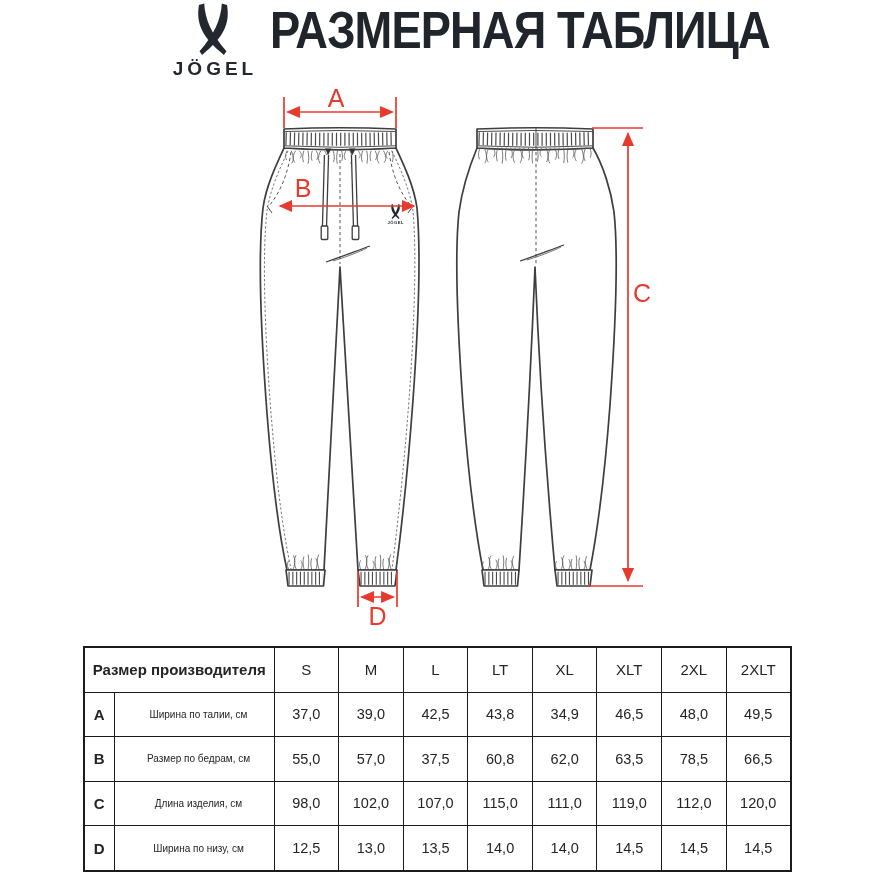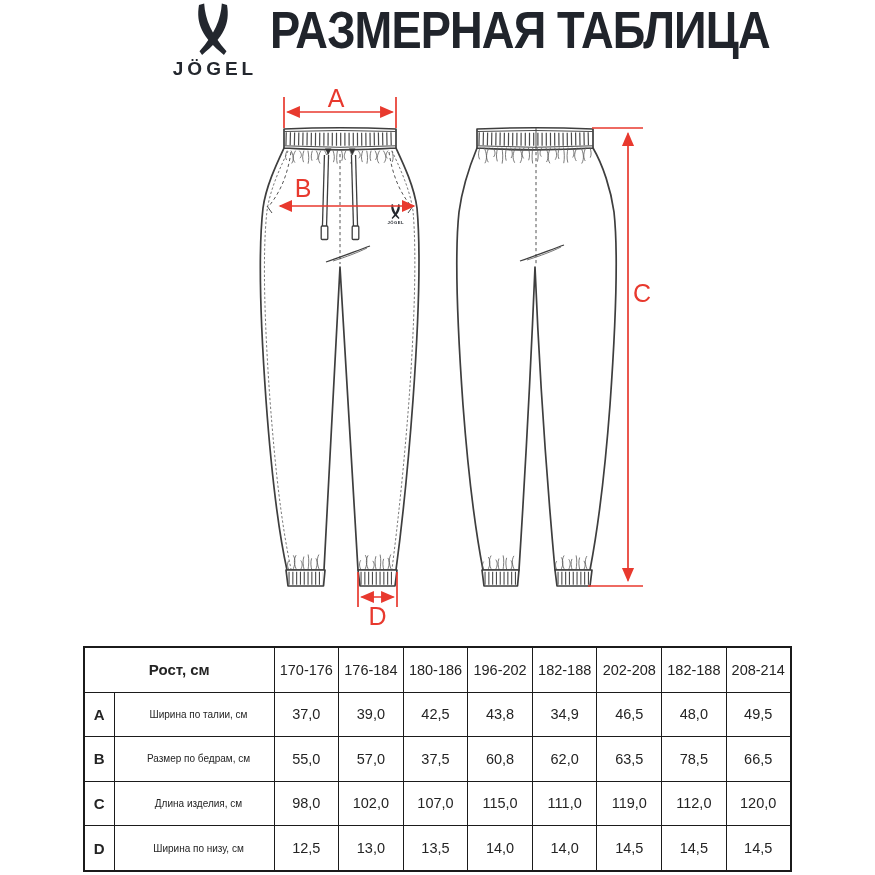--- a/index.html
+++ b/index.html
@@ -158,29 +158,29 @@
   </svg>
 
   <table id="size-table">
     <colgroup>
       <col style="width:30px">
         <col style="width:160px">
       <col span="8" style="width:64.6px">
     </colgroup>
     <tbody id="size-table-body">
         <tr>
-          <td class="lbl" colspan="2">Рост, см</td>
-          <td class="val">170-176</td>
-          <td class="val">176-184</td>
-          <td class="val">180-186</td>
-          <td class="val">196-202</td>
-          <td class="val">182-188</td>
-          <td class="val">202-208</td>
-          <td class="val">182-188</td>
-          <td class="val">208-214</td>
+          <td class="lbl" colspan="2">Размер производителя</td>
+          <td class="code">S</td>
+          <td class="code">M</td>
+          <td class="code">L</td>
+          <td class="code">LT</td>
+          <td class="code">XL</td>
+          <td class="code">XLT</td>
+          <td class="code">2XL</td>
+          <td class="code">2XLT</td>
         </tr>
         <tr>
           <td class="ltr">A</td>
           <td class="mlbl">Ширина по талии, см</td>
           <td class="val">37,0</td>
           <td class="val">39,0</td>
           <td class="val">42,5</td>
           <td class="val">43,8</td>
           <td class="val">34,9</td>
           <td class="val">46,5</td>

